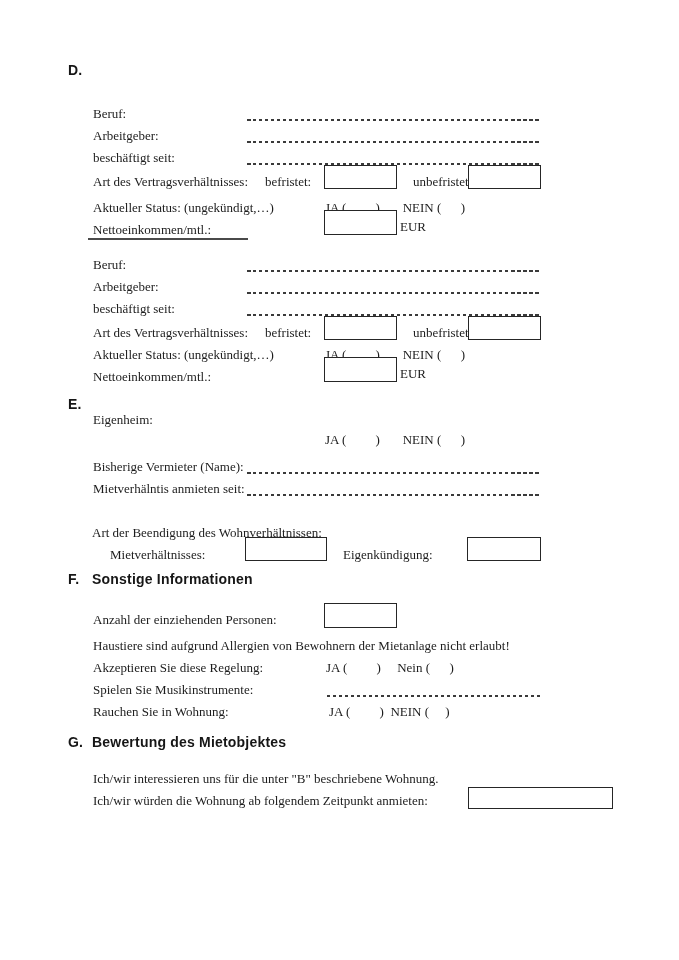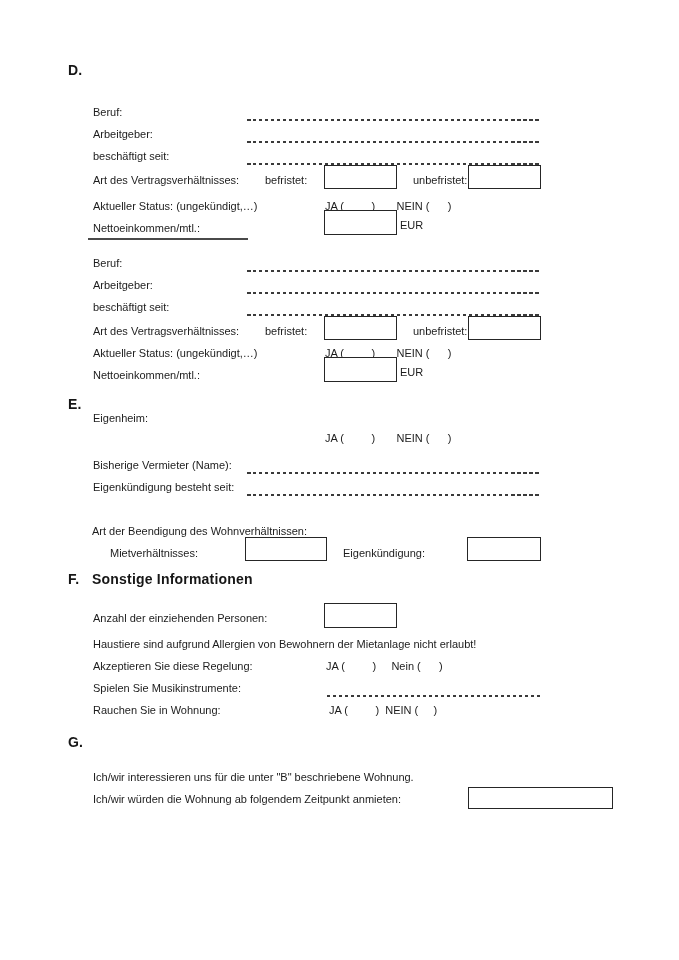--- a/index.html
+++ b/index.html
@@ -12,22 +12,23 @@
     color:#1c1c1c;
     overflow:hidden;
   }
   .hl{ 
     position:absolute;
     font-size:14px;font-weight:700;color:#161616;
     white-space:pre;letter-spacing:.2px;
   }
   .lbl{
     position:absolute;
-    font-size:11px;color:#1c1c1c;
+    font-size:13px;color:#1c1c1c;
     white-space:pre;
+    font-family:Liberation Serif, serif;
   }
   .dash{
     position:absolute;height:2px;
     background:repeating-linear-gradient(90deg,#3a3a3a 0 3.5px,transparent 3.5px 6px);
   }
   .box{
     position:absolute;
     border:1.5px solid #262626;
     background:#ffffff;
     box-sizing:border-box;
@@ -95,21 +96,21 @@
 
   <span class="hl" style="left:68px;top:396px">E.</span>
 
   <div>
     <span class="lbl" style="left:93px;top:412px">Eigenheim:</span>
     <span class="lbl" style="left:325px;top:432px">JA (         )       NEIN (      )</span>
 
     <span class="lbl" style="left:93px;top:459px">Bisherige Vermieter (Name):</span>
     <div class="dash" style="left:247px;top:472px;width:294px"></div>
 
-    <span class="lbl" style="left:93px;top:481px">Eigenkündigung besteht seit:</span>
+    <span class="lbl" style="left:93px;top:481px">Mietverhälntis anmieten seit:</span>
     <div class="dash" style="left:247px;top:494px;width:294px"></div>
 
     <span class="lbl" style="left:92px;top:525px">Art der Beendigung des Wohnverhältnissen:</span>
 
     <span class="lbl" style="left:110px;top:547px">Mietverhältnisses:</span>
     <div class="box" style="left:245px;top:537px;width:82px;height:24px"></div>
     <span class="lbl" style="left:343px;top:547px">Eigenkündigung:</span>
     <div class="box" style="left:467px;top:537px;width:74px;height:24px"></div>
   </div>
 
@@ -126,20 +127,21 @@
     <span class="lbl" style="left:326px;top:660px">JA (         )     Nein (      )</span>
 
     <span class="lbl" style="left:93px;top:682px">Spielen Sie Musikinstrumente:</span>
     <div class="dash" style="left:327px;top:695px;width:215px"></div>
 
     <span class="lbl" style="left:93px;top:704px">Rauchen Sie in Wohnung:</span>
     <span class="lbl" style="left:329px;top:704px">JA (         )  NEIN (     )</span>
   </div>
 
   <span class="hl" style="left:68px;top:734px">G.</span>
+  <span class="hl" style="left:92px;top:734px">Bewertung des Mietobjektes</span>
 
   <div>
     <span class="lbl" style="left:93px;top:771px">Ich/wir interessieren uns für die unter "B" beschriebene Wohnung.</span>
     <span class="lbl" style="left:93px;top:793px">Ich/wir würden die Wohnung ab folgendem Zeitpunkt anmieten:</span>
     <div class="box" style="left:468px;top:787px;width:145px;height:22px"></div>
   </div>
 
 </div>
 
 </body></html>

